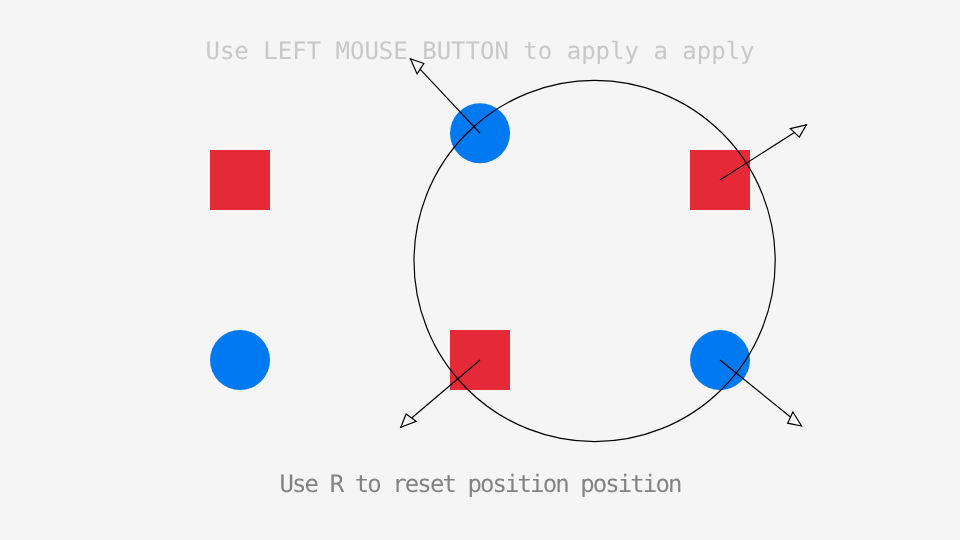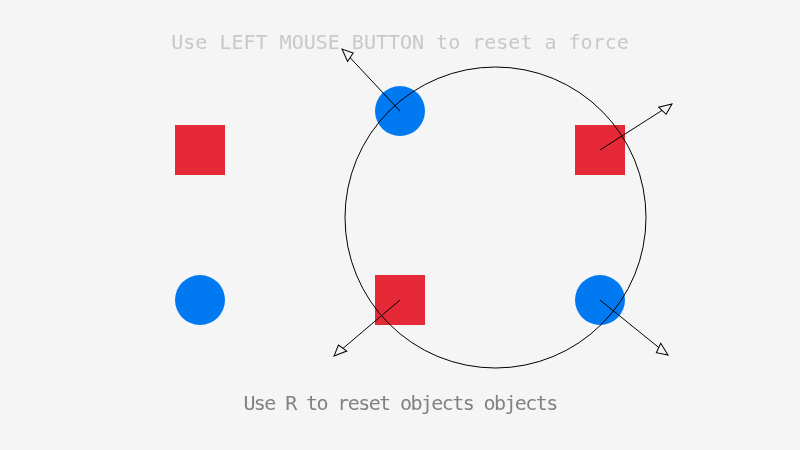--- a/index.html
+++ b/index.html
@@ -52,16 +52,16 @@
       <rect x="575" y="125" width="50" height="50" fill="#E62937"></rect>
       <rect x="375" y="275" width="50" height="50" fill="#E62937"></rect>
       <circle cx="600" cy="300" r="25" fill="#0079F1"></circle>
       <circle cx="495.5" cy="217.5" r="150.5" fill="none" stroke="#000000" stroke-width="1"></circle>
       <line x1="400" y1="111" x2="342" y2="49" stroke="#000000" stroke-width="1" marker-end="url(#arrowhead)"></line>
       <line x1="600" y1="150" x2="672" y2="104" stroke="#000000" stroke-width="1" marker-end="url(#arrowhead)"></line>
       <line x1="400" y1="300" x2="334" y2="356" stroke="#000000" stroke-width="1" marker-end="url(#arrowhead)"></line>
       <line x1="600" y1="300" x2="668" y2="355" stroke="#000000" stroke-width="1" marker-end="url(#arrowhead)"></line>
     </svg>
 
-  <div class="instruction instruction-top" style="color: rgb(200, 200, 200);">Use LEFT MOUSE BUTTON to reset a force</div>
+  <div class="instruction instruction-top" style="color: rgb(200, 200, 200);">Use LEFT MOUSE BUTTON to apply a apply</div>
 
-  <div class="instruction instruction-bottom" style="color: rgb(130, 130, 130);">Use R to reset objects objects</div>
+  <div class="instruction instruction-bottom" style="color: rgb(130, 130, 130);">Use R to reset position position</div>
 </div>
 
 </body></html>

